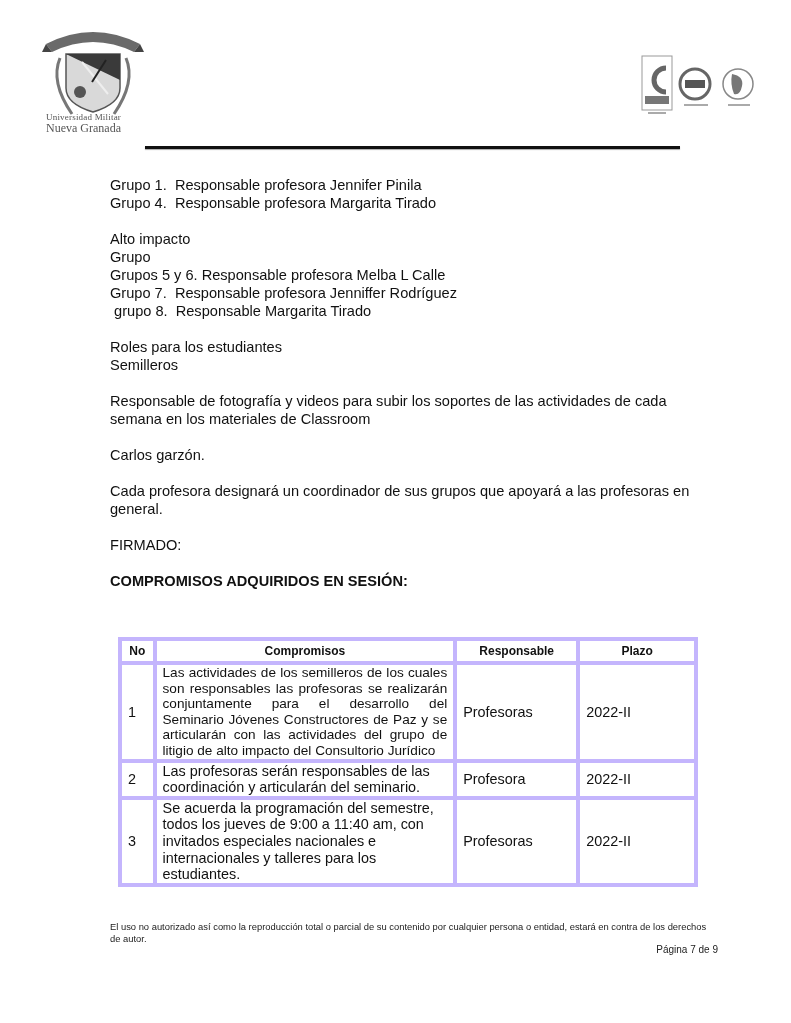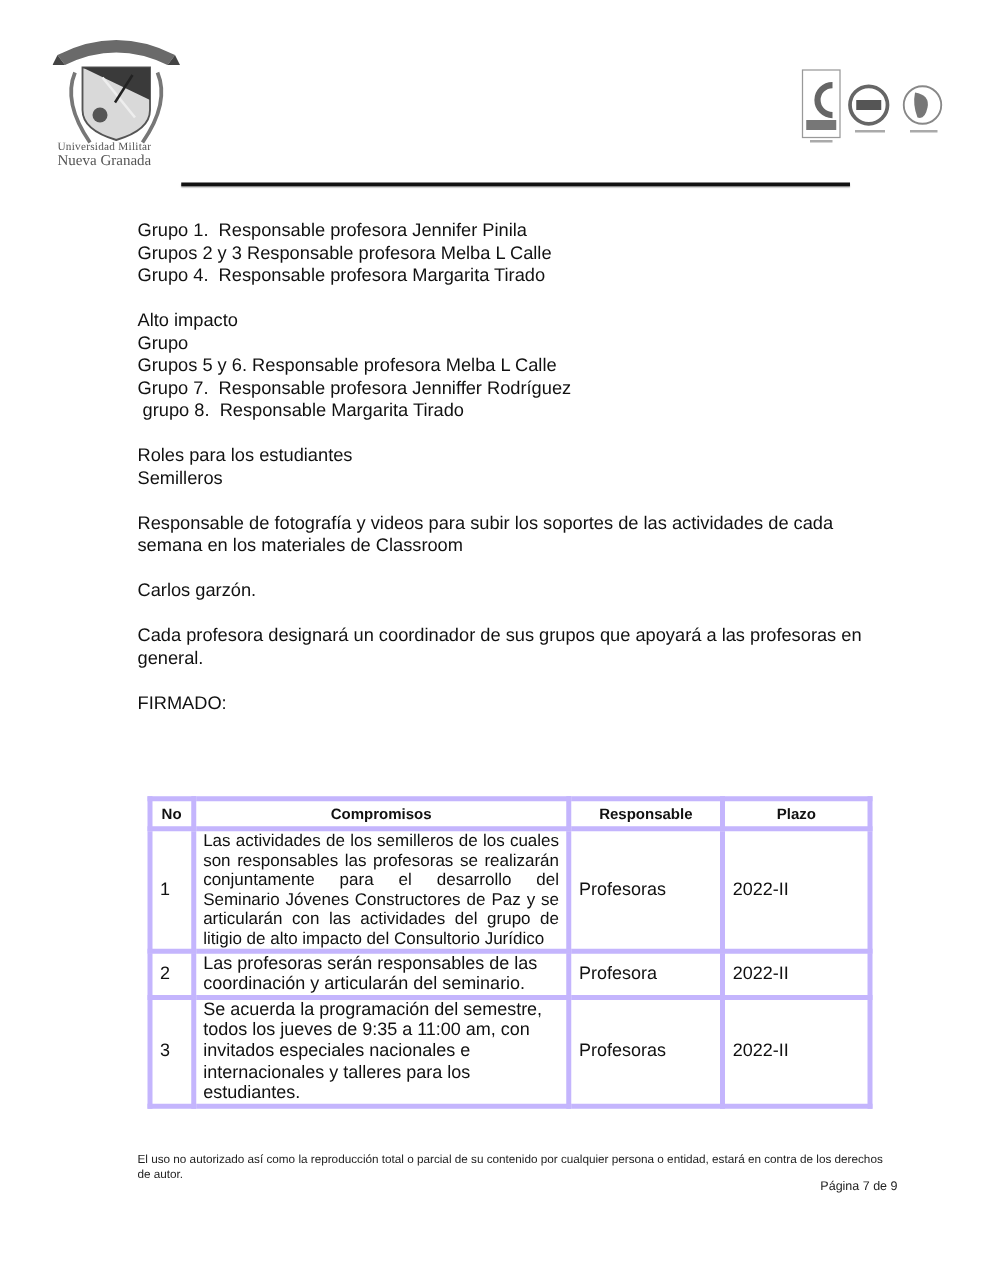--- a/index.html
+++ b/index.html
@@ -75,40 +75,40 @@
       <rect x="88" y="50" width="22" height="2" fill="#aaa"></rect>
     </g>
   </svg>
 </div>
 
 <div class="header-rule"></div>
 
 <div class="body-text">
   <div class="para">
     <span class="line">Grupo 1.  Responsable profesora Jennifer Pinila</span>
-    <span class="line">Grupos 2 y 3 Responsable profesora Melba L Calle</span>
     <span class="line">Grupo 4.  Responsable profesora Margarita Tirado</span>
   </div>
   <div class="para">
     <span class="line">Alto impacto</span>
     <span class="line">Grupo</span>
     <span class="line">Grupos 5 y 6. Responsable profesora Melba L Calle</span>
     <span class="line">Grupo 7.  Responsable profesora Jenniffer Rodríguez</span>
     <span class="line"> grupo 8.  Responsable Margarita Tirado</span>
   </div>
   <div class="para">
     <span class="line">Roles para los estudiantes</span>
     <span class="line">Semilleros</span>
   </div>
   <div class="para wrap">Responsable de fotografía y videos para subir los soportes de las actividades de cada semana en los materiales de Classroom</div>
   <div class="para">
     <span class="line">Carlos garzón.</span>
   </div>
   <div class="para wrap">Cada profesora designará un coordinador de sus grupos que apoyará a las profesoras en general.</div>
   <div class="para">FIRMADO:</div>
+  <div class="section-title">COMPROMISOS ADQUIRIDOS EN SESIÓN:</div>
 </div>
 
 <table class="commit">
   <thead>
     <tr>
       <th>No</th>
       <th>Compromisos</th>
       <th>Responsable</th>
       <th>Plazo</th>
     </tr>
@@ -121,21 +121,21 @@
       <td class="plazo">2022-II</td>
     </tr>
     <tr>
       <td class="no">2</td>
       <td class="desc">Las profesoras serán responsables de las coordinación y articularán del seminario.</td>
       <td class="resp">Profesora</td>
       <td class="plazo">2022-II</td>
     </tr>
     <tr>
       <td class="no">3</td>
-      <td class="desc">Se acuerda la programación del semestre, todos los jueves de 9:35 a 11:00 am, con invitados especiales nacionales e internacionales y talleres para los estudiantes.</td>
+      <td class="desc">Se acuerda la programación del semestre, todos los jueves de 9:00 a 11:40 am, con invitados especiales nacionales e internacionales y talleres para los estudiantes.</td>
       <td class="resp">Profesoras</td>
       <td class="plazo">2022-II</td>
     </tr>
   </tbody>
 </table>
 
 <div class="footer-note">El uso no autorizado así como la reproducción total o parcial de su contenido por cualquier persona o entidad, estará en contra de los derechos de autor.</div>
 <div class="page-num">Página 7 de 9</div>
 
 </body></html>

